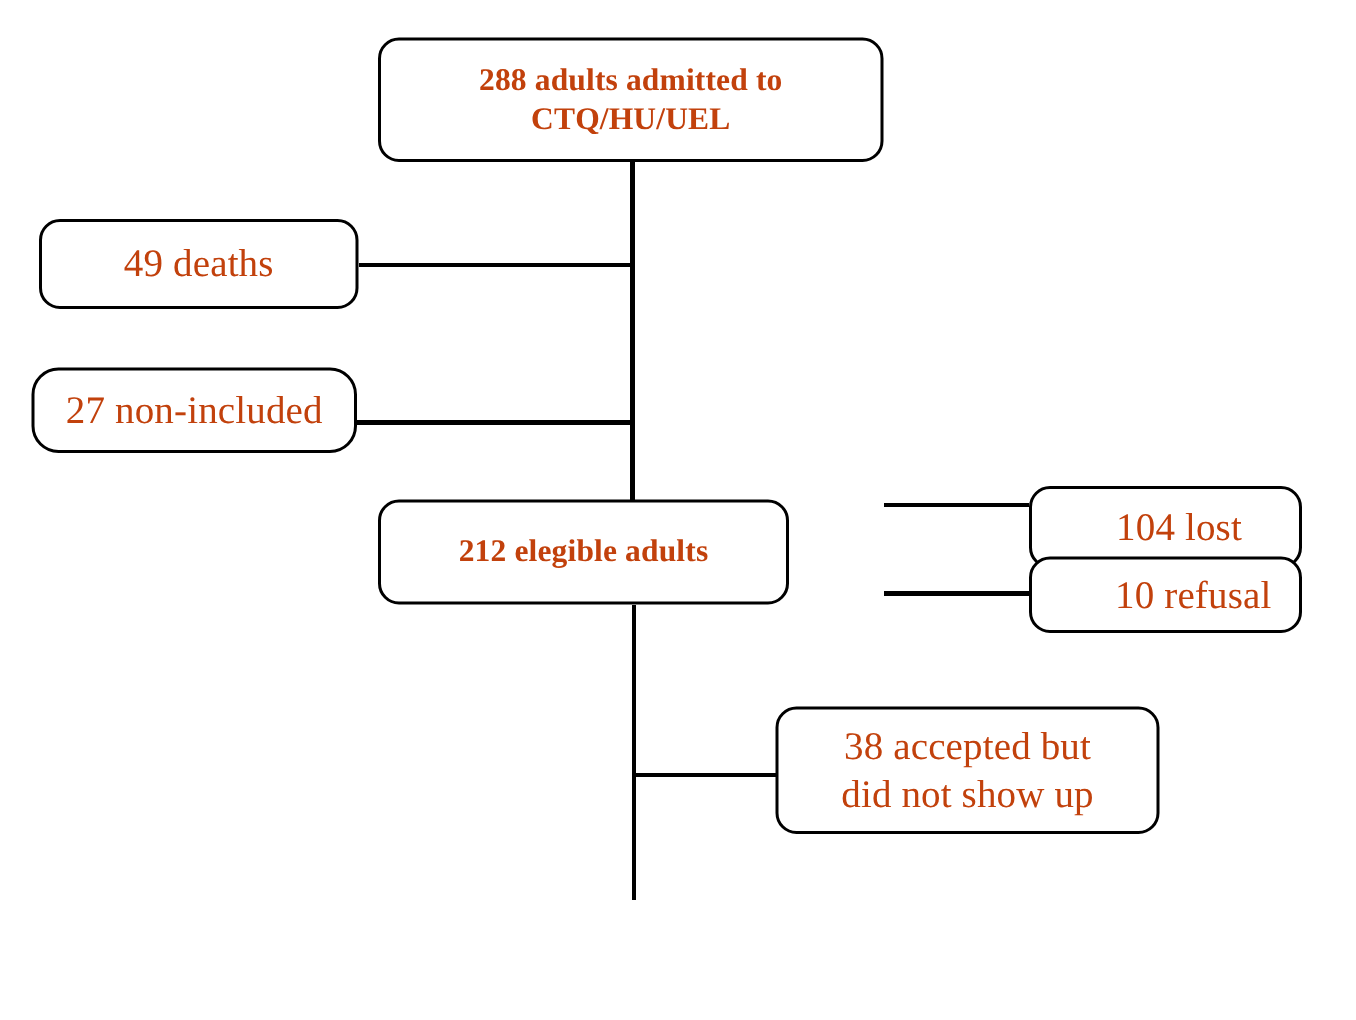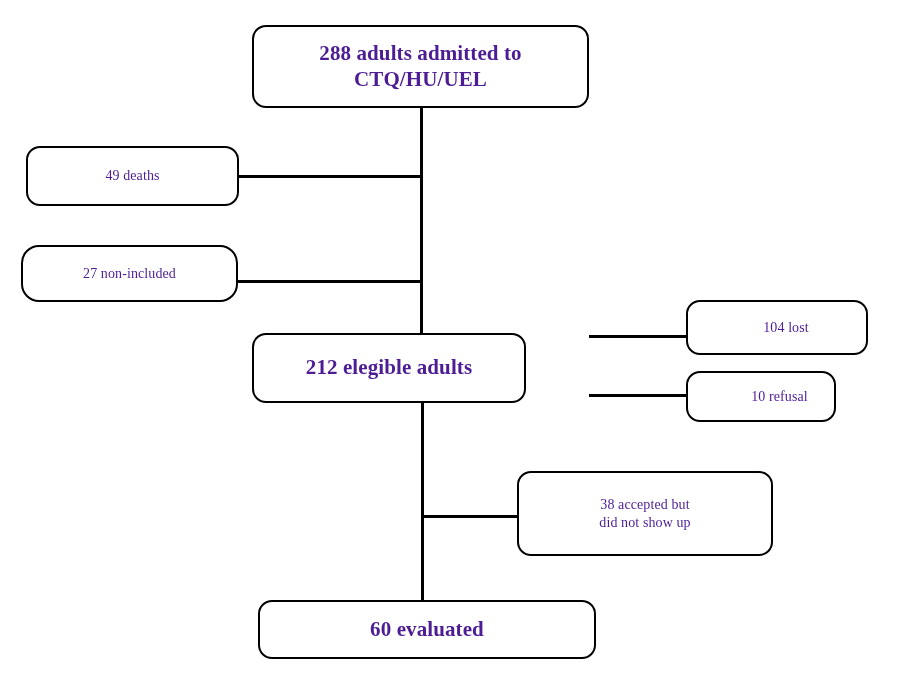--- a/index.html
+++ b/index.html
@@ -33,43 +33,43 @@
     border-radius: 14px;
     display: flex;
     align-items: center;
     justify-content: center;
     text-align: center;
     z-index: 2;
   }
   .node-label {
     display: block;
     line-height: 1.22;
-    color: #4c1d95;
+    color: #c2410c;
     white-space: pre-line;
     padding: 0 8px;
   }
   .primary .node-label {
     font-weight: bold;
     font-size: 21px;
     letter-spacing: 0.1px;
   }
   .secondary .node-label {
     font-weight: normal;
-    font-size: 14px;
+    font-size: 26px;
     letter-spacing: 0.1px;
     text-align: center;
   }
 
   
   #node-admitted   { left: 252px; top: 25px;  width: 337px; height: 83px; }
   #node-deaths     { left: 26px;  top: 146px; width: 213px; height: 60px; }
   #node-nonincl    { left: 21px;  top: 245px; width: 217px; height: 57px; border-radius: 18px; }
   #node-eligible   { left: 252px; top: 333px; width: 274px; height: 70px; }
-  #node-lost       { left: 686px; top: 300px; width: 182px; height: 55px; padding-left: 18px; }
-  #node-refusal    { left: 686px; top: 371px; width: 150px; height: 51px; padding-left: 37px; }
+  #node-lost       { left: 686px; top: 324px; width: 182px; height: 55px; padding-left: 18px; }
+  #node-refusal    { left: 686px; top: 371px; width: 182px; height: 51px; padding-left: 37px; }
   #node-noshow     { left: 517px; top: 471px; width: 256px; height: 85px; }
   #node-evaluated  { left: 258px; top: 600px; width: 338px; height: 59px; }
 </style>
 </head>
 <body>
 
 <div id="flow-canvas">
 
   <svg id="connector-layer" viewBox="0 0 904 680" width="904" height="680" xmlns="http://www.w3.org/2000/svg">
     <g stroke="#000000" stroke-width="3" fill="none" shape-rendering="crispEdges">
@@ -113,17 +113,14 @@
 
   <div class="node secondary" id="node-refusal">
     <span class="node-label">10 refusal</span>
   </div>
 
   <div class="node secondary" id="node-noshow">
     <span class="node-label">38 accepted but
 did not show up</span>
   </div>
 
-  <div class="node primary" id="node-evaluated">
-    <span class="node-label">60 evaluated</span>
-  </div>
 
 </div>
 
 </body></html>

